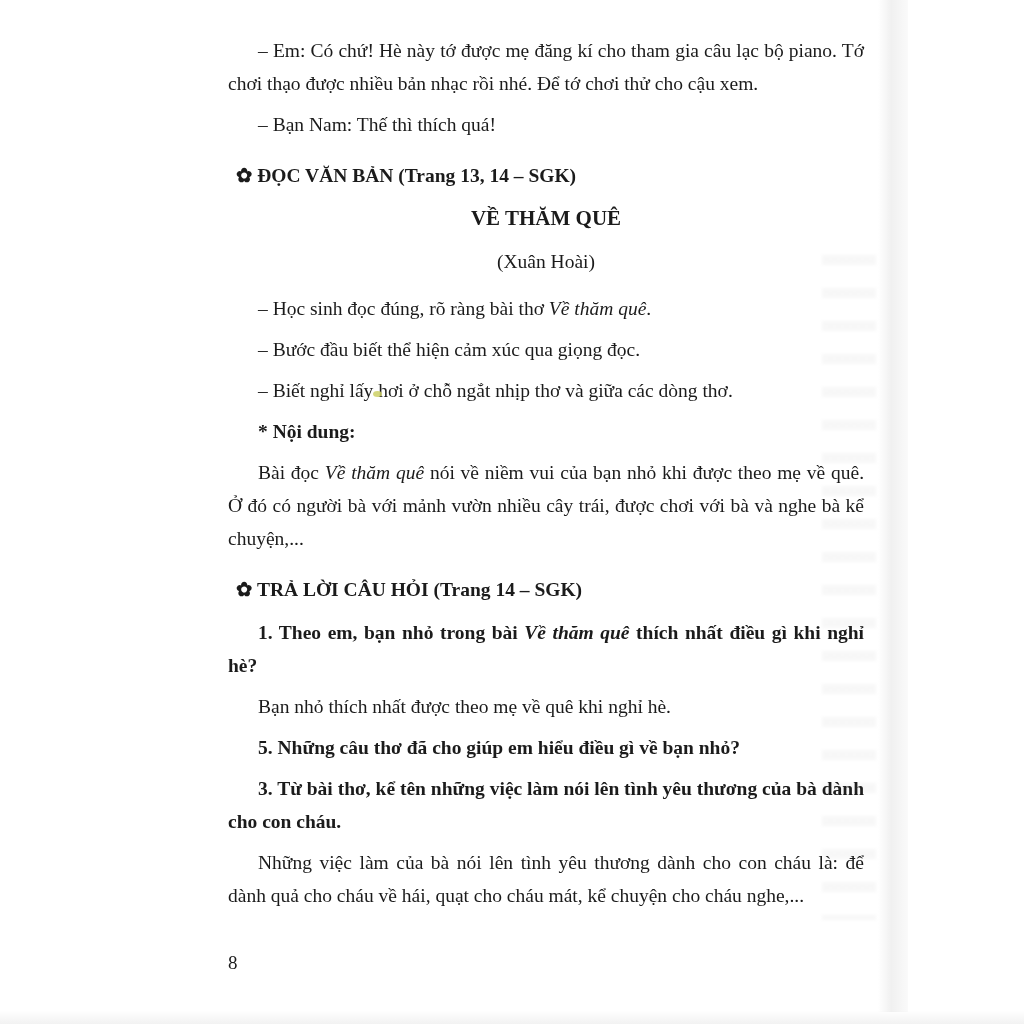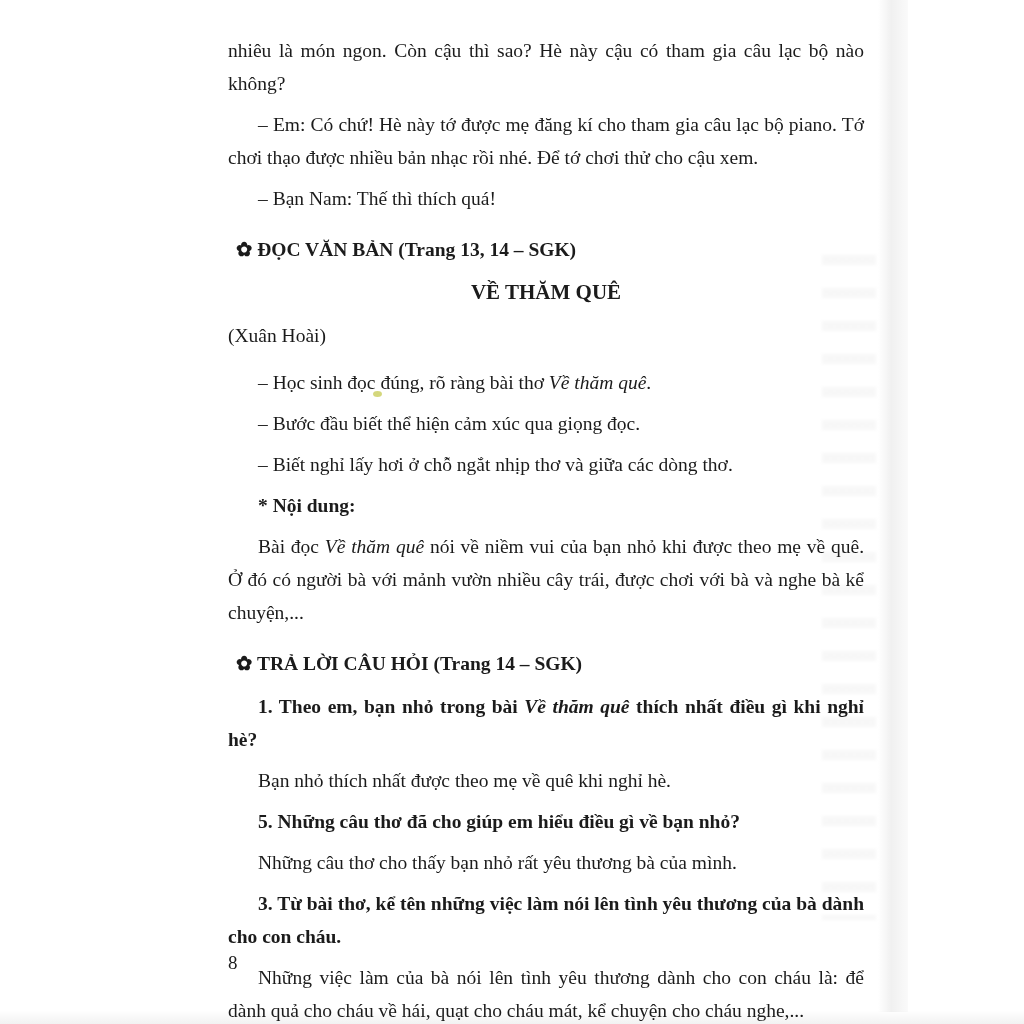--- a/index.html
+++ b/index.html
@@ -30,20 +30,21 @@
     text-align: left;
     margin: 18px 0 10px 8px;
   }
   .para.title {
     text-align: center;
     font-weight: bold;
     font-size: 21px;
     margin: 10px 0 2px 0;
   }
   .para.subtitle {
+    text-align: center;
     margin: 10px 0 14px 0;
   }
   .b { font-weight: bold; }
   .i { font-style: italic; }
   .page-number {
     position: absolute;
     left: 228px; top: 952px;
     font-size: 19px;
   }
   
@@ -87,36 +88,34 @@
     opacity: 0.85;
     filter: blur(0.5px);
     pointer-events: none;
   }
 </style>
 </head>
 <body>
 
 <div class="page">
   <div class="content">
-      <p class="para body"><span>nhiêu là món ngon. Còn cậu thì sao? Hè này cậu có tham gia câu lạc bộ nào không?</span></p>
       <p class="para body indent"><span>– Em: Có chứ! Hè này tớ được mẹ đăng kí cho tham gia câu lạc bộ piano. Tớ chơi thạo được nhiều bản nhạc rồi nhé. Để tớ chơi thử cho cậu xem.</span></p>
       <p class="para body indent"><span>– Bạn Nam: Thế thì thích quá!</span></p>
       <p class="para heading"><span class="b">✿ </span><span class="b">ĐỌC VĂN BẢN (Trang 13, 14 – SGK)</span></p>
       <p class="para title"><span class="b">VỀ THĂM QUÊ</span></p>
       <p class="para subtitle"><span>(Xuân Hoài)</span></p>
       <p class="para body indent"><span>– Học sinh đọc đúng, rõ ràng bài thơ </span><span class="i">Về thăm quê</span><span>.</span></p>
       <p class="para body indent"><span>– Bước đầu biết thể hiện cảm xúc qua giọng đọc.</span></p>
       <p class="para body indent"><span>– Biết nghỉ lấy hơi ở chỗ ngắt nhịp thơ và giữa các dòng thơ.</span></p>
       <p class="para body indent"><span class="b">* Nội dung:</span></p>
       <p class="para body indent"><span>Bài đọc </span><span class="i">Về thăm quê</span><span> nói về niềm vui của bạn nhỏ khi được theo mẹ về quê. Ở đó có người bà với mảnh vườn nhiều cây trái, được chơi với bà và nghe bà kể chuyện,...</span></p>
       <p class="para heading"><span class="b">✿ </span><span class="b">TRẢ LỜI CÂU HỎI (Trang 14 – SGK)</span></p>
       <p class="para body indent"><span class="b">1. Theo em, bạn nhỏ trong bài </span><span class="b i">Về thăm quê</span><span class="b"> thích nhất điều gì khi nghỉ hè?</span></p>
       <p class="para body indent"><span>Bạn nhỏ thích nhất được theo mẹ về quê khi nghỉ hè.</span></p>
       <p class="para body indent"><span class="b">5. Những câu thơ đã cho giúp em hiểu điều gì về bạn nhỏ?</span></p>
-      <p class="para body indent"><span>Những câu thơ cho thấy bạn nhỏ rất yêu thương bà của mình.</span></p>
       <p class="para body indent"><span class="b">3. Từ bài thơ, kể tên những việc làm nói lên tình yêu thương của bà dành cho con cháu.</span></p>
       <p class="para body indent"><span>Những việc làm của bà nói lên tình yêu thương dành cho con cháu là: để dành quả cho cháu về hái, quạt cho cháu mát, kể chuyện cho cháu nghe,...</span></p>
     </div>
   <div class="page-number">8</div>
   <div class="scan-ghost-column"></div>
   <div class="scan-edge-right"></div>
   <div class="scan-edge-bottom"></div>
   <div class="scan-speck"></div>
 </div>
 

